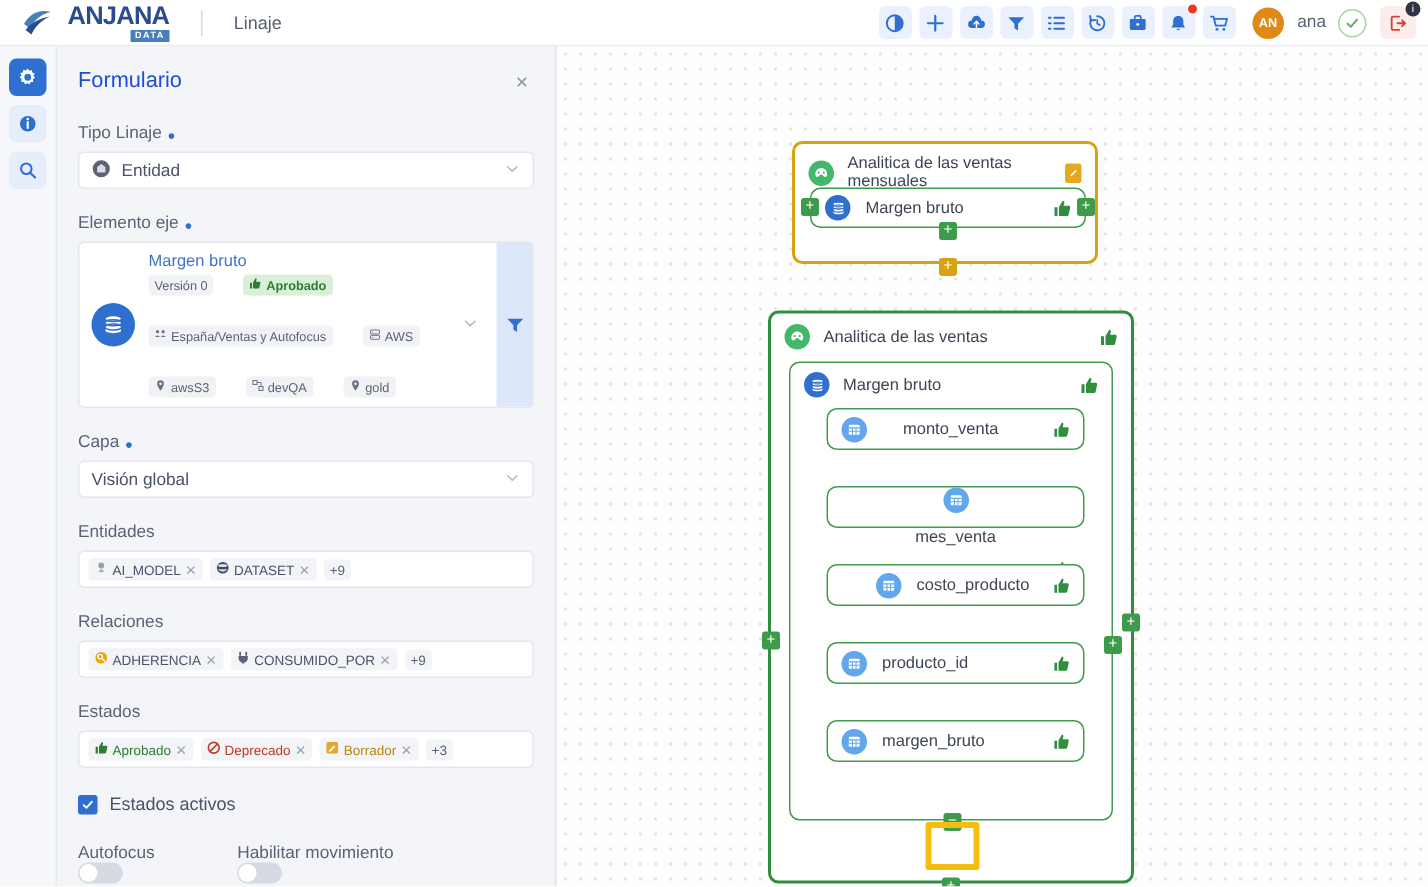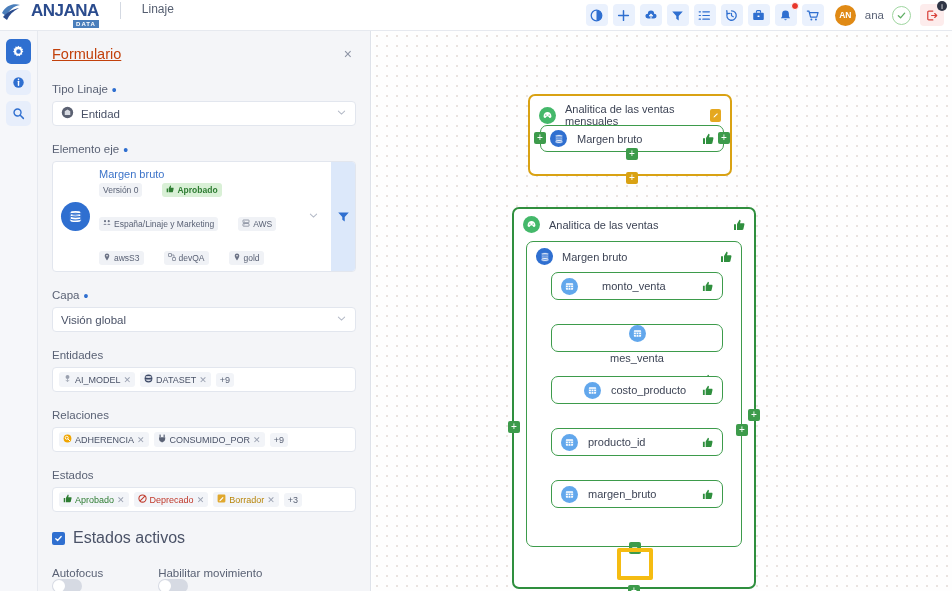--- a/index.html
+++ b/index.html
@@ -13,21 +13,21 @@
     font-size: 12px;
     color: #3c4257;
   }
 
   
   .header {
     position:absolute; left:0; top:0; width:952px; height:31px;
     background:#ffffff; display:flex; align-items:center;
     border-bottom:1px solid #e6e9ef;
   }
-  .brand { display:flex; align-items:flex-start; gap:9px; }
+  .brand { display:flex; align-items:center; padding-left:14px; gap:9px; }
   .brand-logo { width:22px; height:20px; position:relative; }
   .brand-name { display:flex; flex-direction:column; line-height:1; }
   .brand-word { font-size:17px; font-weight:bold; color:#2a4b8d; letter-spacing:-0.5px; }
   .brand-sub { font-size:6px; font-weight:bold; color:#ffffff; background:#4a7ebb;
                align-self:flex-end; padding:1px 3px; margin-top:1px; letter-spacing:1px;}
   .brand-div { width:1px; height:17px; background:#d4d9e2; margin:0 12px; }
   .brand-page { font-size:12px; color:#555e70; }
 
   .header-right { margin-left:auto; display:flex; align-items:center; gap:5px; padding-right:8px; }
   .hicon {
@@ -64,21 +64,21 @@
   .rail-btn.active { background:#2f6fd0; color:#fff; }
   .rail-btn.idle { background:#e7eefb; color:#2f6fd0; }
 
   
   .panel {
     position:absolute; left:38px; top:31px; width:333px; height:560px;
     background:#f4f5f8; border-right:1px solid #dfe3ea; padding:14px 14px 0 14px;
     overflow:hidden;
   }
   .panel-head { display:flex; align-items:center; margin-bottom:20px; }
-  .panel-title { font-size:14.5px; color:#c2410c;text-decoration:underline; }
+  .panel-title { font-size:14.5px; color:#1d4ed8; }
   .panel-close { margin-left:auto; color:#8c93a4; font-size:14px; cursor:pointer;
                  line-height:1; padding:2px 4px; }
 
   .fld-label { font-size:11.5px; color:#5a6275; margin-bottom:6px; display:flex;
                align-items:center; gap:4px; }
   .req { color:#2f6fd0; font-size:14px; line-height:0; position:relative; top:1px;}
   .group { margin-bottom:17px; }
 
   .select {
     background:#fff; border:1px solid #e2e6ee; border-radius:4px; height:25px;
@@ -107,21 +107,21 @@
          display:flex; align-items:center; gap:3px; color:#4a5267; }
   .tag .x { color:#9aa1b1; font-size:9px; cursor:pointer; }
   .tag.more { color:#5a6275; }
   .tag.t-apr { color:#2e7d32; }
   .tag.t-dep { color:#c0392b; }
   .tag.t-bor { color:#b8860b; }
 
   .cbrow { display:flex; align-items:center; gap:8px; margin:6px 0 20px 0; }
   .cbox { width:13px; height:13px; border-radius:2px; background:#2f6fd0;
           display:flex; align-items:center; justify-content:center; cursor:pointer; }
-  .cblabel { font-size:16px; color:#4a5267; }
+  .cblabel { font-size:12px; color:#4a5267; }
 
   .toggles { display:flex; gap:55px; margin-bottom:22px; }
   .tg-label { font-size:11.5px; color:#5a6275; margin-bottom:0; }
   .switch { width:30px; height:14px; border-radius:8px; background:#d6dae3;
             position:relative; cursor:pointer; }
   .switch .knob { position:absolute; left:1px; top:1px; width:12px; height:12px;
                   border-radius:50%; background:#fff; }
   .apply { background:#c9ced8; color:#eef0f4; border:none; border-radius:4px;
            font-size:11.5px; padding:6px 15px; cursor:pointer; font-family:inherit; }
 
@@ -336,21 +336,21 @@
               <span>Aprobado</span>
             </span>
             <span class="chip">
               <span>
                 <svg width="8" height="8" viewBox="0 0 12 12">
                     <circle cx="3" cy="3.2" r="1.6" fill="#6b7285"></circle>
                     <circle cx="8.6" cy="3.2" r="1.6" fill="#6b7285"></circle>
                     <path d="M0.6 8.6 A2.6 2.6 0 0 1 5.4 8.6 Z M6.4 8.6 A2.6 2.6 0 0 1 11.2 8.6 Z" fill="#6b7285"></path>
                   </svg>
               </span>
-              <span>España/Linaje y Marketing</span>
+              <span>España/Ventas y Autofocus</span>
             </span>
             <span class="chip">
               <span>
                 <svg width="8" height="8" viewBox="0 0 12 12">
                     <rect x="1.5" y="1.5" width="9" height="4" rx="0.7" fill="none" stroke="#6b7285" stroke-width="1"></rect>
                     <rect x="1.5" y="6.8" width="9" height="4" rx="0.7" fill="none" stroke="#6b7285" stroke-width="1"></rect>
                     <circle cx="3.4" cy="3.5" r="0.6" fill="#6b7285"></circle>
                     <circle cx="3.4" cy="8.8" r="0.6" fill="#6b7285"></circle>
                   </svg>
               </span>

